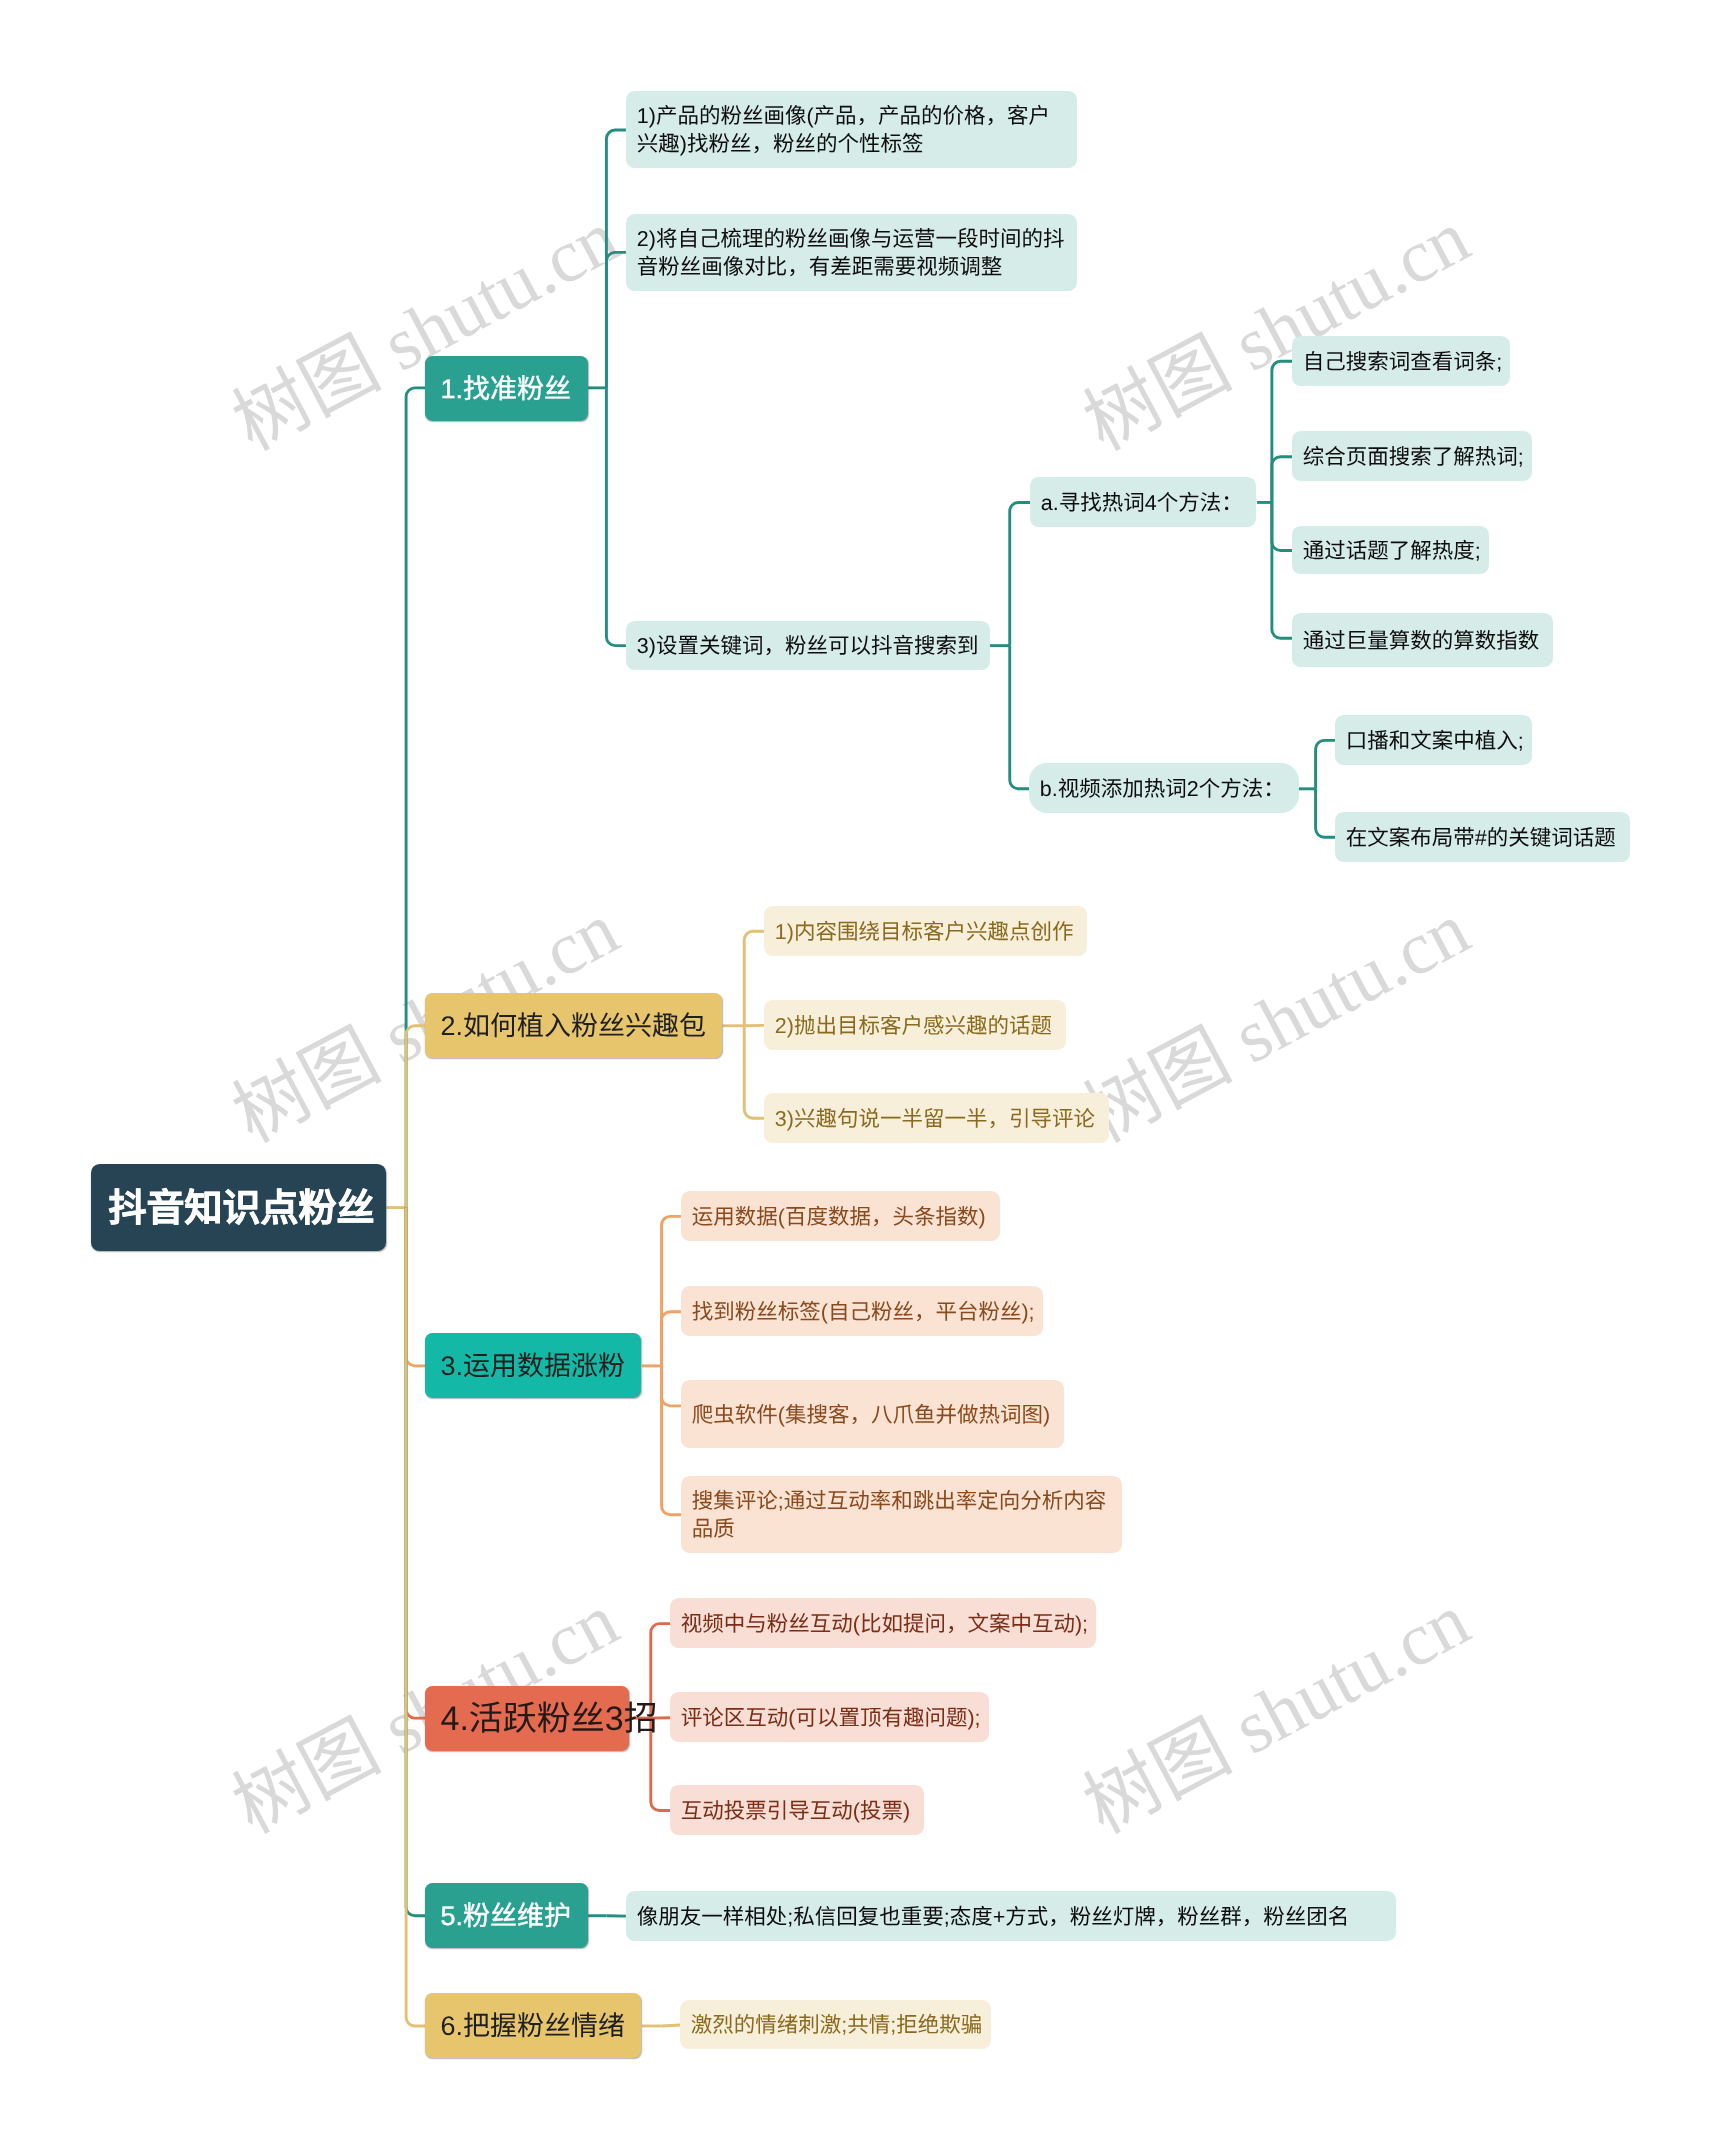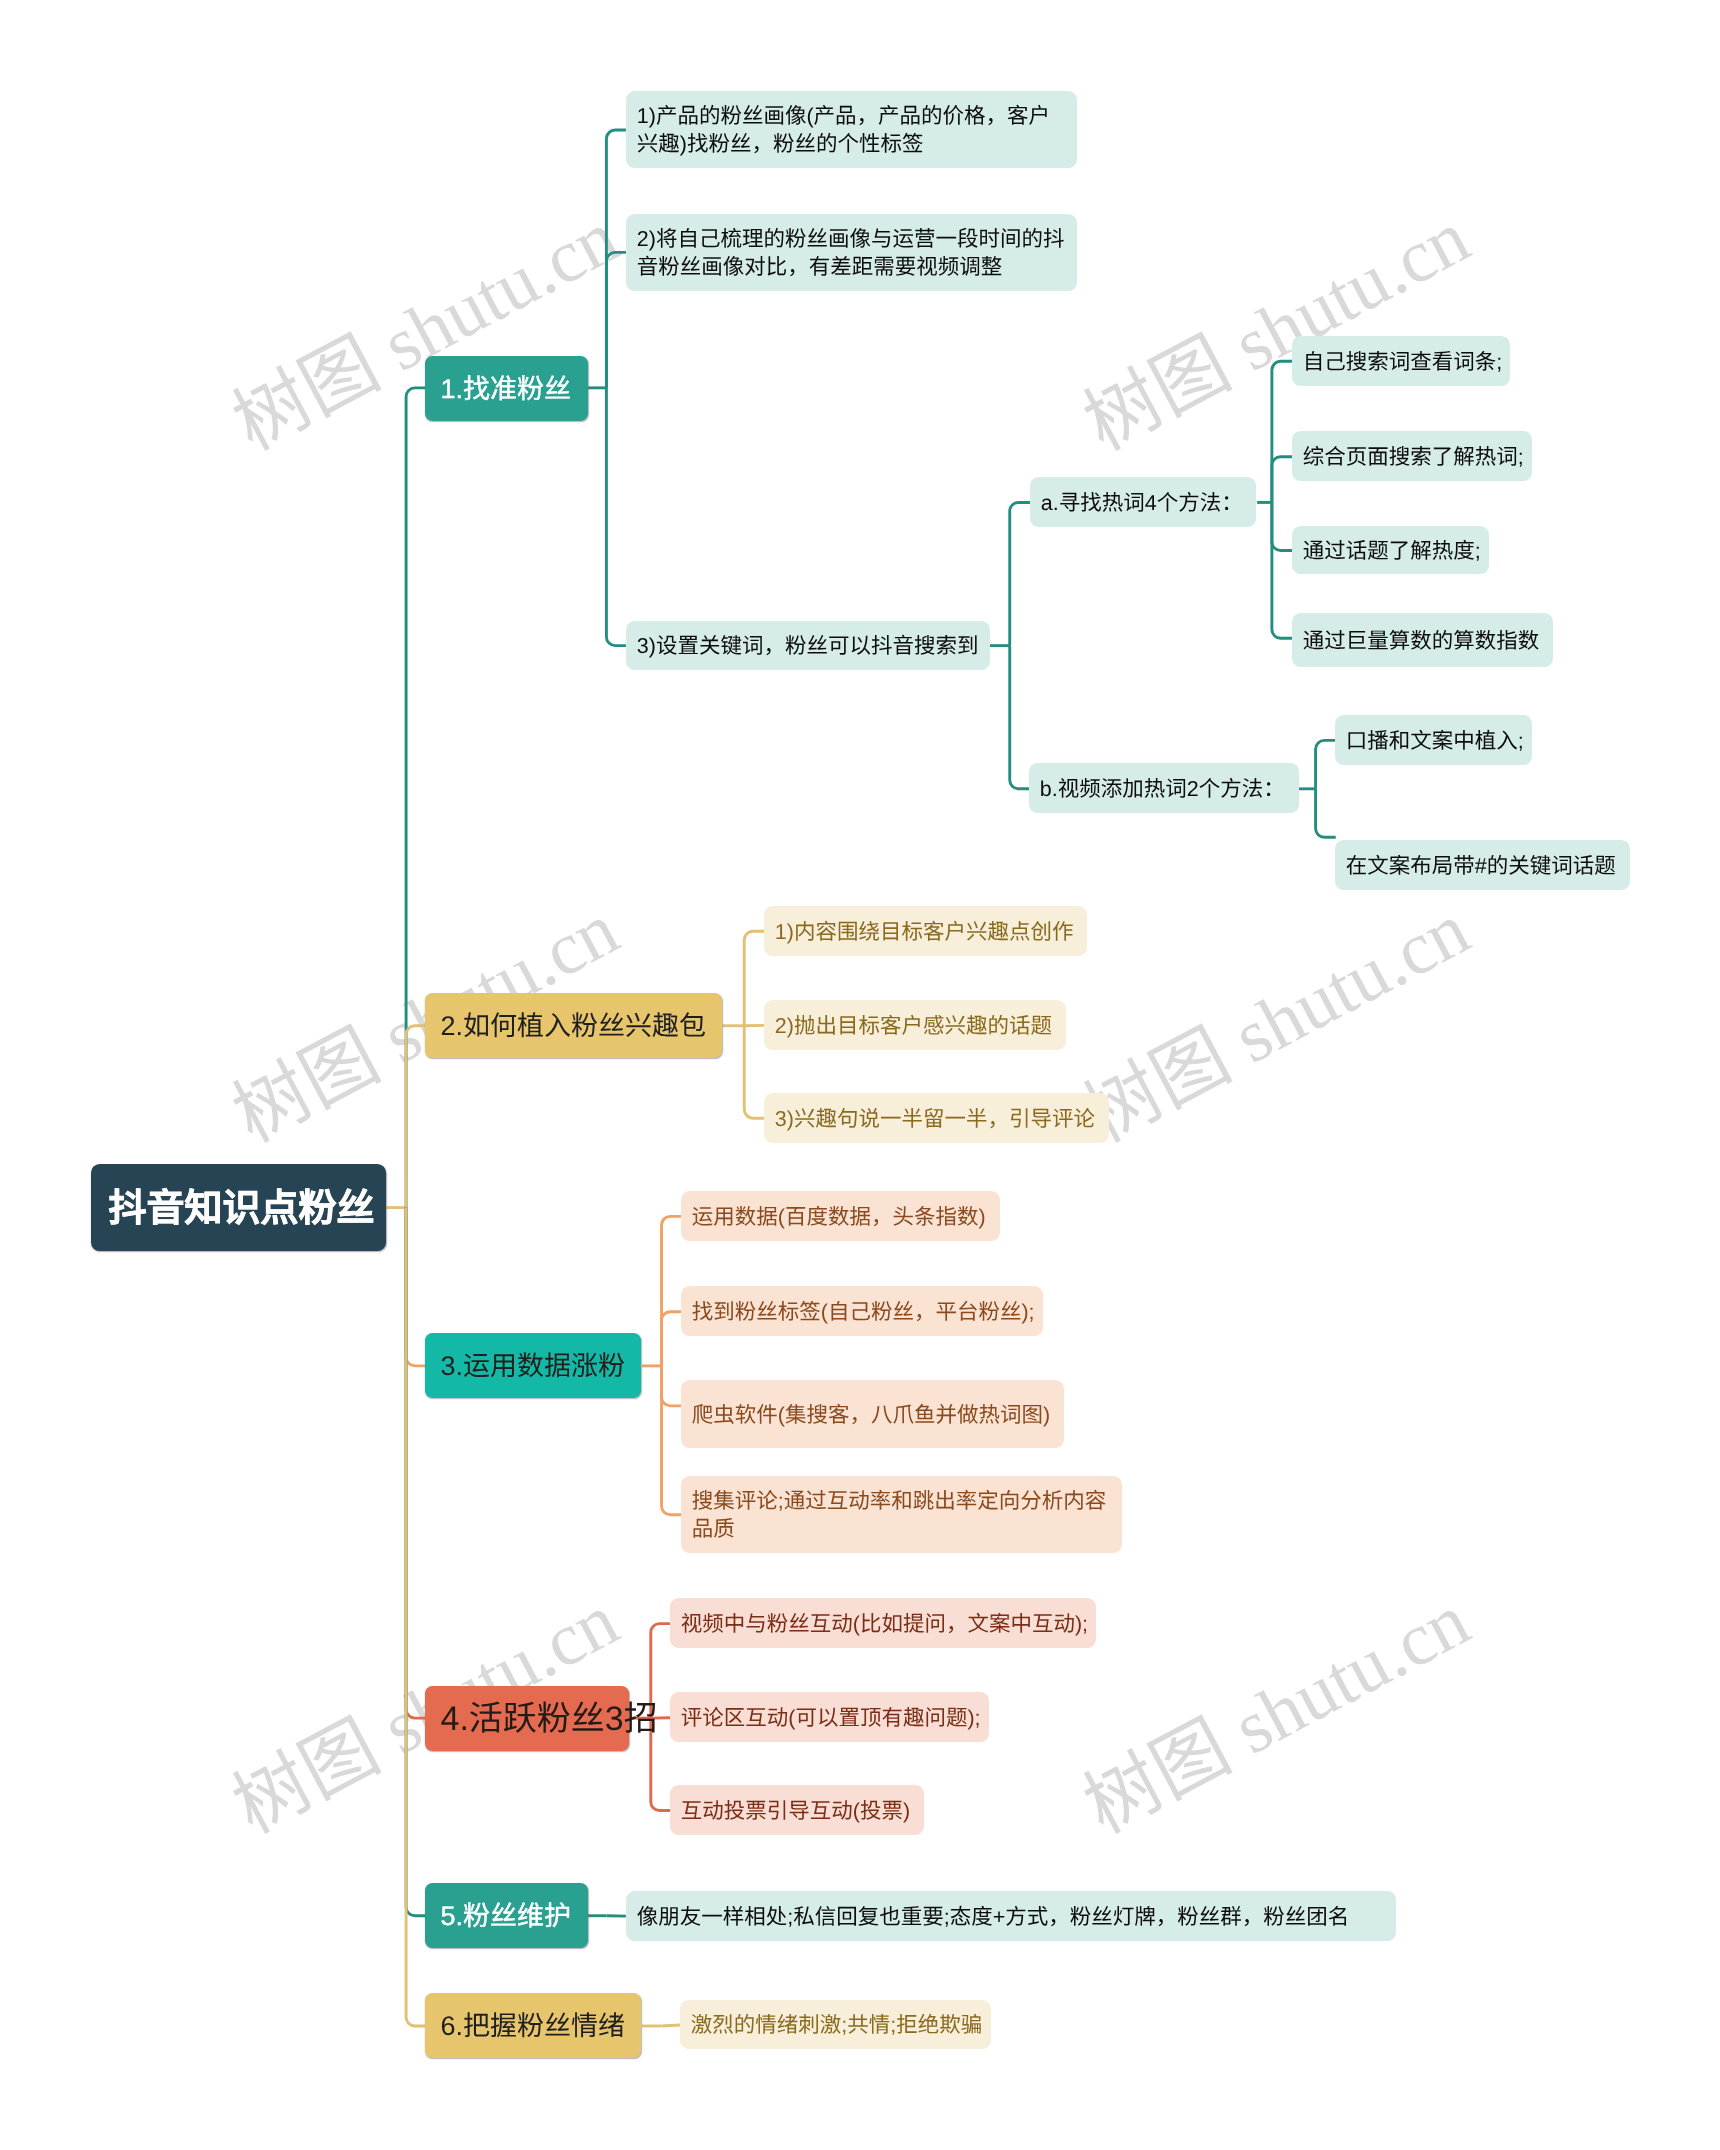--- a/index.html
+++ b/index.html
@@ -117,39 +117,39 @@
     </div>
   <div class="node leaf teal w2" style="left:626px;top:214px;width:451px;height:77px;font-size:21.5px;line-height:27.6px;">
       <span class="t">2)将自己梳理的粉丝画像与运营一段时间的抖音粉丝画像对比，有差距需要视频调整</span>
     </div>
   <div class="node leaf teal" style="left:626px;top:621px;width:364px;height:49px;font-size:21.5px;line-height:27.6px;white-space:nowrap;">
       <span class="t">3)设置关键词，粉丝可以抖音搜索到</span>
     </div>
   <div class="node leaf teal" style="left:1030px;top:477px;width:226px;height:50px;font-size:21.5px;line-height:27.6px;white-space:nowrap;">
       <span class="t">a.寻找热词4个方法：</span>
     </div>
-  <div class="node leaf teal" style="left:1029px;top:763px;width:270px;height:50px;font-size:21.5px;line-height:27.6px;white-space:nowrap;">
+  <div class="node leaf teal" style="left:1029px;top:763px;width:270px;height:50px;font-size:21.5px;line-height:27.6px;white-space:nowrap;border-radius:18px;">
       <span class="t">b.视频添加热词2个方法：</span>
     </div>
   <div class="node leaf teal" style="left:1292px;top:336px;width:218px;height:50px;font-size:21.5px;line-height:27.6px;white-space:nowrap;">
       <span class="t">自己搜索词查看词条;</span>
     </div>
   <div class="node leaf teal" style="left:1292px;top:431px;width:240px;height:50px;font-size:21.5px;line-height:27.6px;white-space:nowrap;">
       <span class="t">综合页面搜索了解热词;</span>
     </div>
   <div class="node leaf teal" style="left:1292px;top:526px;width:197px;height:48px;font-size:21.5px;line-height:27.6px;white-space:nowrap;">
       <span class="t">通过话题了解热度;</span>
     </div>
   <div class="node leaf teal" style="left:1292px;top:613px;width:261px;height:54px;font-size:21.5px;line-height:27.6px;white-space:nowrap;">
       <span class="t">通过巨量算数的算数指数</span>
     </div>
   <div class="node leaf teal" style="left:1335px;top:715px;width:197px;height:50px;font-size:21.5px;line-height:27.6px;white-space:nowrap;">
       <span class="t">口播和文案中植入;</span>
     </div>
-  <div class="node leaf teal" style="left:1335px;top:840px;width:295px;height:50px;font-size:21.5px;line-height:27.6px;white-space:nowrap;">
+  <div class="node leaf teal" style="left:1335px;top:812px;width:295px;height:50px;font-size:21.5px;line-height:27.6px;white-space:nowrap;">
       <span class="t">在文案布局带#的关键词话题</span>
     </div>
   <div class="node leaf gold" style="left:764px;top:906px;width:323px;height:50px;font-size:21.5px;line-height:27.6px;white-space:nowrap;">
       <span class="t">1)内容围绕目标客户兴趣点创作</span>
     </div>
   <div class="node leaf gold" style="left:764px;top:1000px;width:302px;height:50px;font-size:21.5px;line-height:27.6px;white-space:nowrap;">
       <span class="t">2)抛出目标客户感兴趣的话题</span>
     </div>
   <div class="node leaf gold" style="left:764px;top:1093px;width:345px;height:50px;font-size:21.5px;line-height:27.6px;white-space:nowrap;">
       <span class="t">3)兴趣句说一半留一半，引导评论</span>

